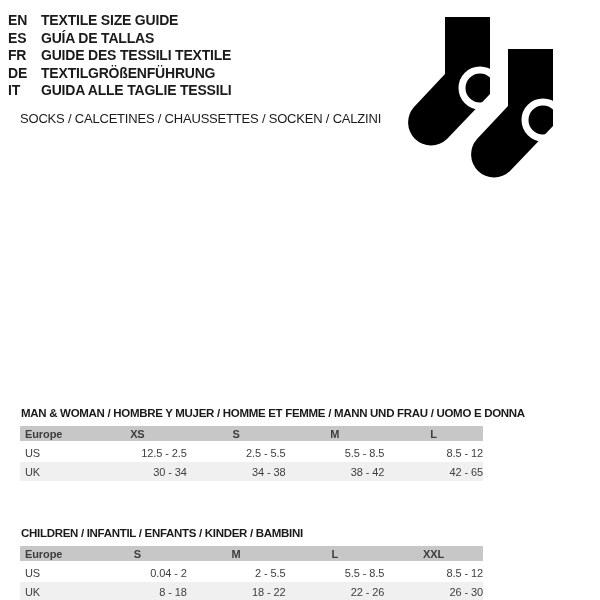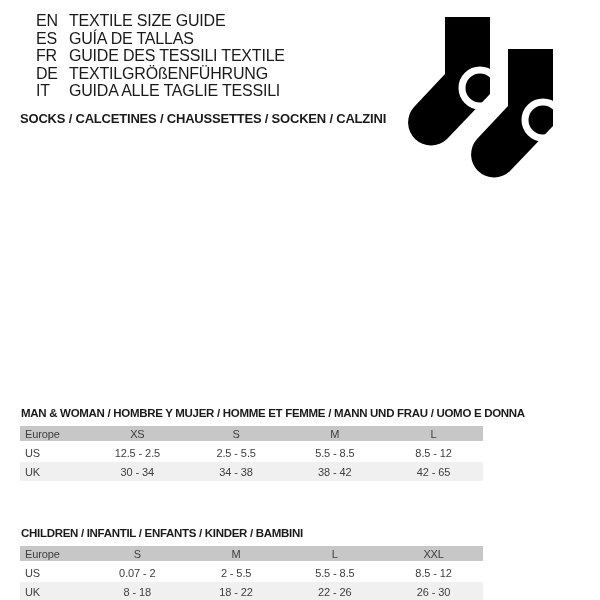--- a/index.html
+++ b/index.html
@@ -15,32 +15,32 @@
   body{font-family:"Liberation Sans", sans-serif;}
   .page{
     position:relative;
     width:600px;height:600px;
     background:var(--page-bg);
     overflow:hidden;
   }
 
   
   .lang-list{
-    position:absolute;left:36px;top:12px;
-    font-weight:normal;font-size:16px;line-height:17.6px;
+    position:absolute;left:8px;top:12px;
+    font-weight:bold;font-size:14px;line-height:17.6px;
     color:var(--text-dark);
     letter-spacing:-0.2px;
   }
   .lang-row{display:flex;}
   .lang-code{width:33px;flex:0 0 33px;}
 
   
   .category-line{
     position:absolute;left:20px;top:111px;
-    font-weight:bold;font-size:13px;
+    font-weight:normal;font-size:13px;
     color:var(--text-dark);
     letter-spacing:-0.2px;
   }
 
   
   .socks{
     position:absolute;left:405px;top:5px;
     width:175px;height:180px;
   }
   .socks path{fill:var(--sock);}
@@ -60,26 +60,26 @@
   table.size-table{
     width:463px;
     border-collapse:separate;border-spacing:0;
     table-layout:fixed;
     font-size:11px;color:var(--text-gray);
     letter-spacing:-0.1px;
   }
   table.size-table col.label-col{width:68px;}
   table.size-table th{
     background:var(--table-header-bg);
-    height:17px;font-weight:normal;text-align:center;
+    height:17px;font-weight:bold;text-align:center;
     border-bottom:2px solid #fff;
     padding:0;
   }
   table.size-table td{
-    height:19px;text-align:center;padding:0;
+    height:19px;text-align:right;padding:0;
   }
   table.size-table th:first-child,
   table.size-table td:first-child{text-align:left;padding-left:5px;}
   table.size-table tbody tr.alt{background:var(--row-alt-bg);}
 </style>
 </head>
 <body>
 
 <div class="page">
 
@@ -172,21 +172,21 @@
           <th>Europe</th>
           <th>S</th>
           <th>M</th>
           <th>L</th>
           <th>XXL</th>
         </tr>
       </thead>
       <tbody>
         <tr>
           <td>US</td>
-          <td>0.07 - 2</td>
+          <td>0.04 - 2</td>
           <td>2 - 5.5</td>
           <td>5.5 - 8.5</td>
           <td>8.5 - 12</td>
         </tr>
         <tr class="alt">
           <td>UK</td>
           <td>8 - 18</td>
           <td>18 - 22</td>
           <td>22 - 26</td>
           <td>26 - 30</td>

